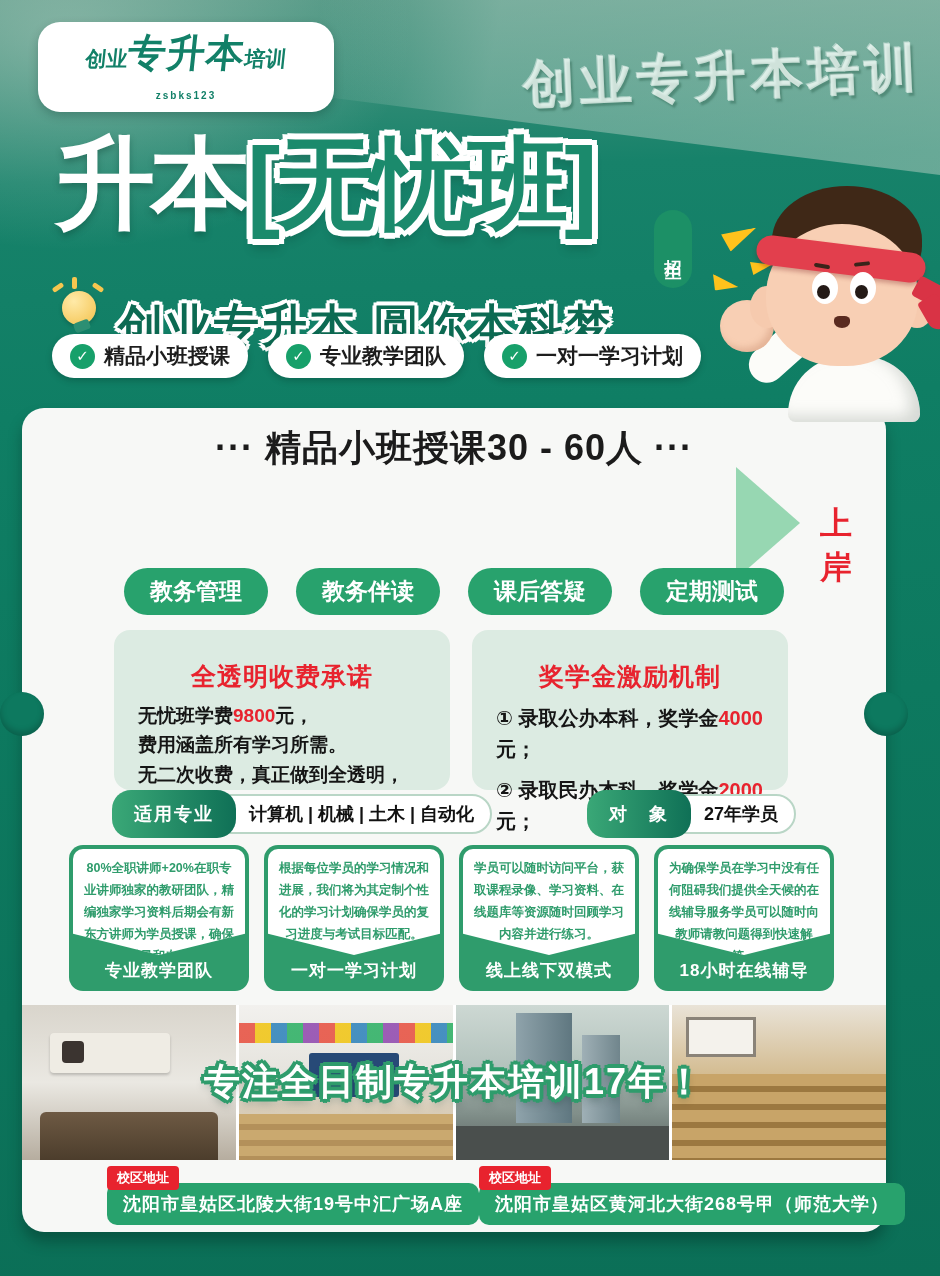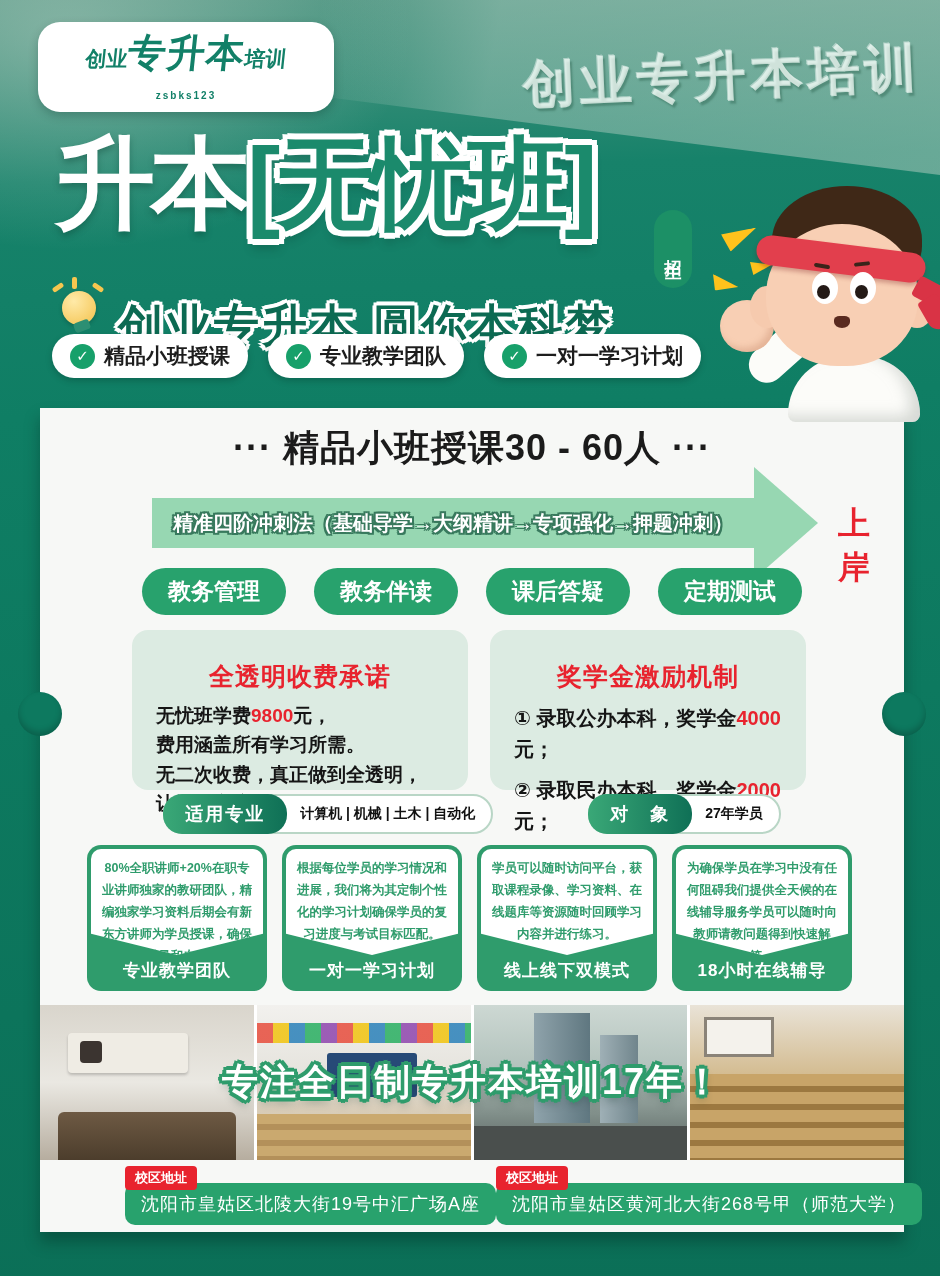--- a/index.html
+++ b/index.html
@@ -73,21 +73,21 @@
   .pupil { width:13px; height:14px; background:#241a16; border-radius:50%; left:5px; top:13px; }
   .brow { width:16px; height:4px; background:#3a241a; border-radius:2px; }
   .brow-l { left:122px; top:78px; transform:rotate(10deg); }
   .brow-r { left:162px; top:76px; transform:rotate(-6deg); }
   .mouth { left:142px; top:130px; width:16px; height:12px; background:#5a2b20; border-radius:40% 40% 60% 60%; }
   .body { left:96px; top:170px; width:132px; height:66px; background:#fcfcf9; border-radius:62px 62px 8px 8px; box-shadow:inset -10px -6px 14px rgba(180,185,180,.5); }
   .arm { left:52px; top:148px; width:74px; height:36px; background:#fcfcf9; border-radius:18px; transform:rotate(-42deg); }
   .fist { left:28px; top:114px; width:54px; height:52px; background:#f8cfb4; border-radius:50%; box-shadow:inset -4px -4px 6px rgba(200,140,110,.4); }
 
   
-  .card { position:absolute; left:40px; top:408px; width:864px; height:824px; background:#f7f8f6; border-radius:0;
+  .card { position:absolute; left:22px; top:408px; width:864px; height:824px; background:#f7f8f6; border-radius:22px;
           box-shadow:0 10px 14px rgba(0,35,25,.35); z-index:2; }
   .notch { position:absolute; width:44px; height:44px; border-radius:50%; background:#0d795f; top:284px;
            box-shadow:inset 0 -4px 6px rgba(0,0,0,.2); }
   .notch-l { left:-22px; } .notch-r { right:-22px; }
 
   .section-title { position:absolute; top:16px; left:0; right:0; text-align:center; font-size:36px; font-weight:900; color:#1b1b1b; letter-spacing:1px; }
 
   .arrow-body { position:absolute; left:112px; top:90px; width:602px; height:50px; background:#97d7b2;
                 display:flex; align-items:center; justify-content:center; }
   .arrow-head { position:absolute; left:714px; top:59px; width:0; height:0;
@@ -102,23 +102,23 @@
   .info-card { position:absolute; top:222px; height:160px; background:#dcebe2; border-radius:16px; padding:12px 24px 0; }
   .fee { left:92px; width:336px; }
   .sch { left:450px; width:316px; }
   .info-title { text-align:center; font-size:25px; font-weight:900; color:#e8232e; margin-bottom:8px; letter-spacing:1px;margin-top:18px; }
   .info-line { font-size:19px; font-weight:800; color:#151515; line-height:1.55; }
   .sch .info-line { font-size:20px; margin-top:10px; }
   .red { color:#e8232e; }
 
   .pill-row { position:absolute; top:386px; left:0; right:0; display:flex; justify-content:center; gap:95px; }
   .pill { display:inline-flex; align-items:center; background:#fff; border:2px solid #b9d6c6; border-radius:21px; height:40px; padding-right:16px; }
-  .pill-label { background:linear-gradient(90deg,#3aa877,#0f7056); color:#fff; border-radius:19px; height:40px; margin:-2px 0 -2px -2px;
+  .pill-label { background:linear-gradient(90deg,#3aa877,#0f7056); color:#fff; border-radius:19px; height:48px; margin:-2px 0 -2px -2px;
                 padding:0 22px; display:flex; align-items:center; font-size:18px; font-weight:900; letter-spacing:2px; white-space:nowrap; }
-  .pill-value { font-size:14px; font-weight:900; color:#111; margin-left:13px; white-space:nowrap; }
+  .pill-value { font-size:18px; font-weight:900; color:#111; margin-left:13px; white-space:nowrap; }
 
   .features { position:absolute; top:437px; left:47px; right:52px; display:flex; gap:15px; }
   .fcard { flex:1; position:relative; background:#2f9c6c; border-radius:14px; padding:4px; height:146px; }
   .fcard-inner { background:#fff; border-radius:10px; height:106px; clip-path:polygon(0 0,100% 0,100% 80%,50% 100%,0 80%);
                  padding:9px 8px 0; font-size:12.5px; font-weight:700; color:#2f9c6c; line-height:1.75; text-align:center; }
   .fcard-label { position:absolute; left:0; right:0; bottom:9px; text-align:center; color:#fff; font-size:17px; font-weight:900; letter-spacing:1px; }
 
   .photos { position:absolute; top:597px; left:0; right:0; height:155px; display:flex; gap:3px; background:#fff; overflow:hidden; }
   .photo { flex:1; position:relative; overflow:hidden; }
   .photo div { position:absolute; }
@@ -138,21 +138,21 @@
   .ph4 { background:linear-gradient(180deg,#e9e3d7 0%,#d2b98c 48%,#a5814c 100%); }
   .ph4 .screen { left:14px; top:12px; width:70px; height:40px; background:#f4f2ec; border:3px solid #8a8378; }
   .ph4 .rows { left:0; right:0; bottom:0; height:86px; background:repeating-linear-gradient(180deg,#c8a468 0 12px,#9c7840 12px 18px); }
   .photo-overlay { position:absolute; top:650px; left:0; right:0; text-align:center; font-size:36px; font-weight:900; color:#fff; letter-spacing:2px; z-index:3;
       text-shadow:-3px -3px 0 #2f9c6c,3px -3px 0 #2f9c6c,-3px 3px 0 #2f9c6c,3px 3px 0 #2f9c6c,0 -4px 0 #2f9c6c,0 4px 0 #2f9c6c,-4px 0 0 #2f9c6c,4px 0 0 #2f9c6c,0 6px 8px rgba(0,40,25,.35); }
 
   .addresses { position:absolute; top:758px; left:85px; right:60px; display:flex; justify-content:space-between; }
   .addr { position:relative; padding-top:17px; }
   .addr-tag { position:absolute; top:0; left:0; background:#e8232e; color:#fff; font-size:13px; font-weight:800;
               padding:3px 10px; border-radius:4px; z-index:2; white-space:nowrap; }
-  .addr-bar { background:#28a26d; color:#fff; font-size:18px; font-weight:400; padding:9px 16px; border-radius:10px;
+  .addr-bar { background:#28a26d; color:#fff; font-size:18px; font-weight:700; padding:9px 16px; border-radius:10px;
               letter-spacing:1px; white-space:nowrap; }
 </style>
 </head>
 <body>
 
 <div class="page">
 
   <div class="wall">
     <div class="wall-text">创业专升本培训</div>
   </div>
@@ -220,23 +220,20 @@
       <div class="brow brow-r"></div>
     <div class="mouth"></div>
   </div>
 
   <div class="card">
     <div class="notch notch-l"></div>
     <div class="notch notch-r"></div>
 
     <div class="section-title">··· 精品小班授课30 - 60人 ···</div>
 
-    <div class="arrow-body">
-      <span class="arrow-text">精准四阶冲刺法（基础导学→大纲精讲→专项强化→押题冲刺）</span>
-    </div>
     <div class="arrow-head"></div>
     <div class="arrow-result">上岸</div>
 
     <div class="tags">
       <div class="tag">教务管理</div>
       <div class="tag">教务伴读</div>
       <div class="tag">课后答疑</div>
       <div class="tag">定期测试</div>
     </div>
 

